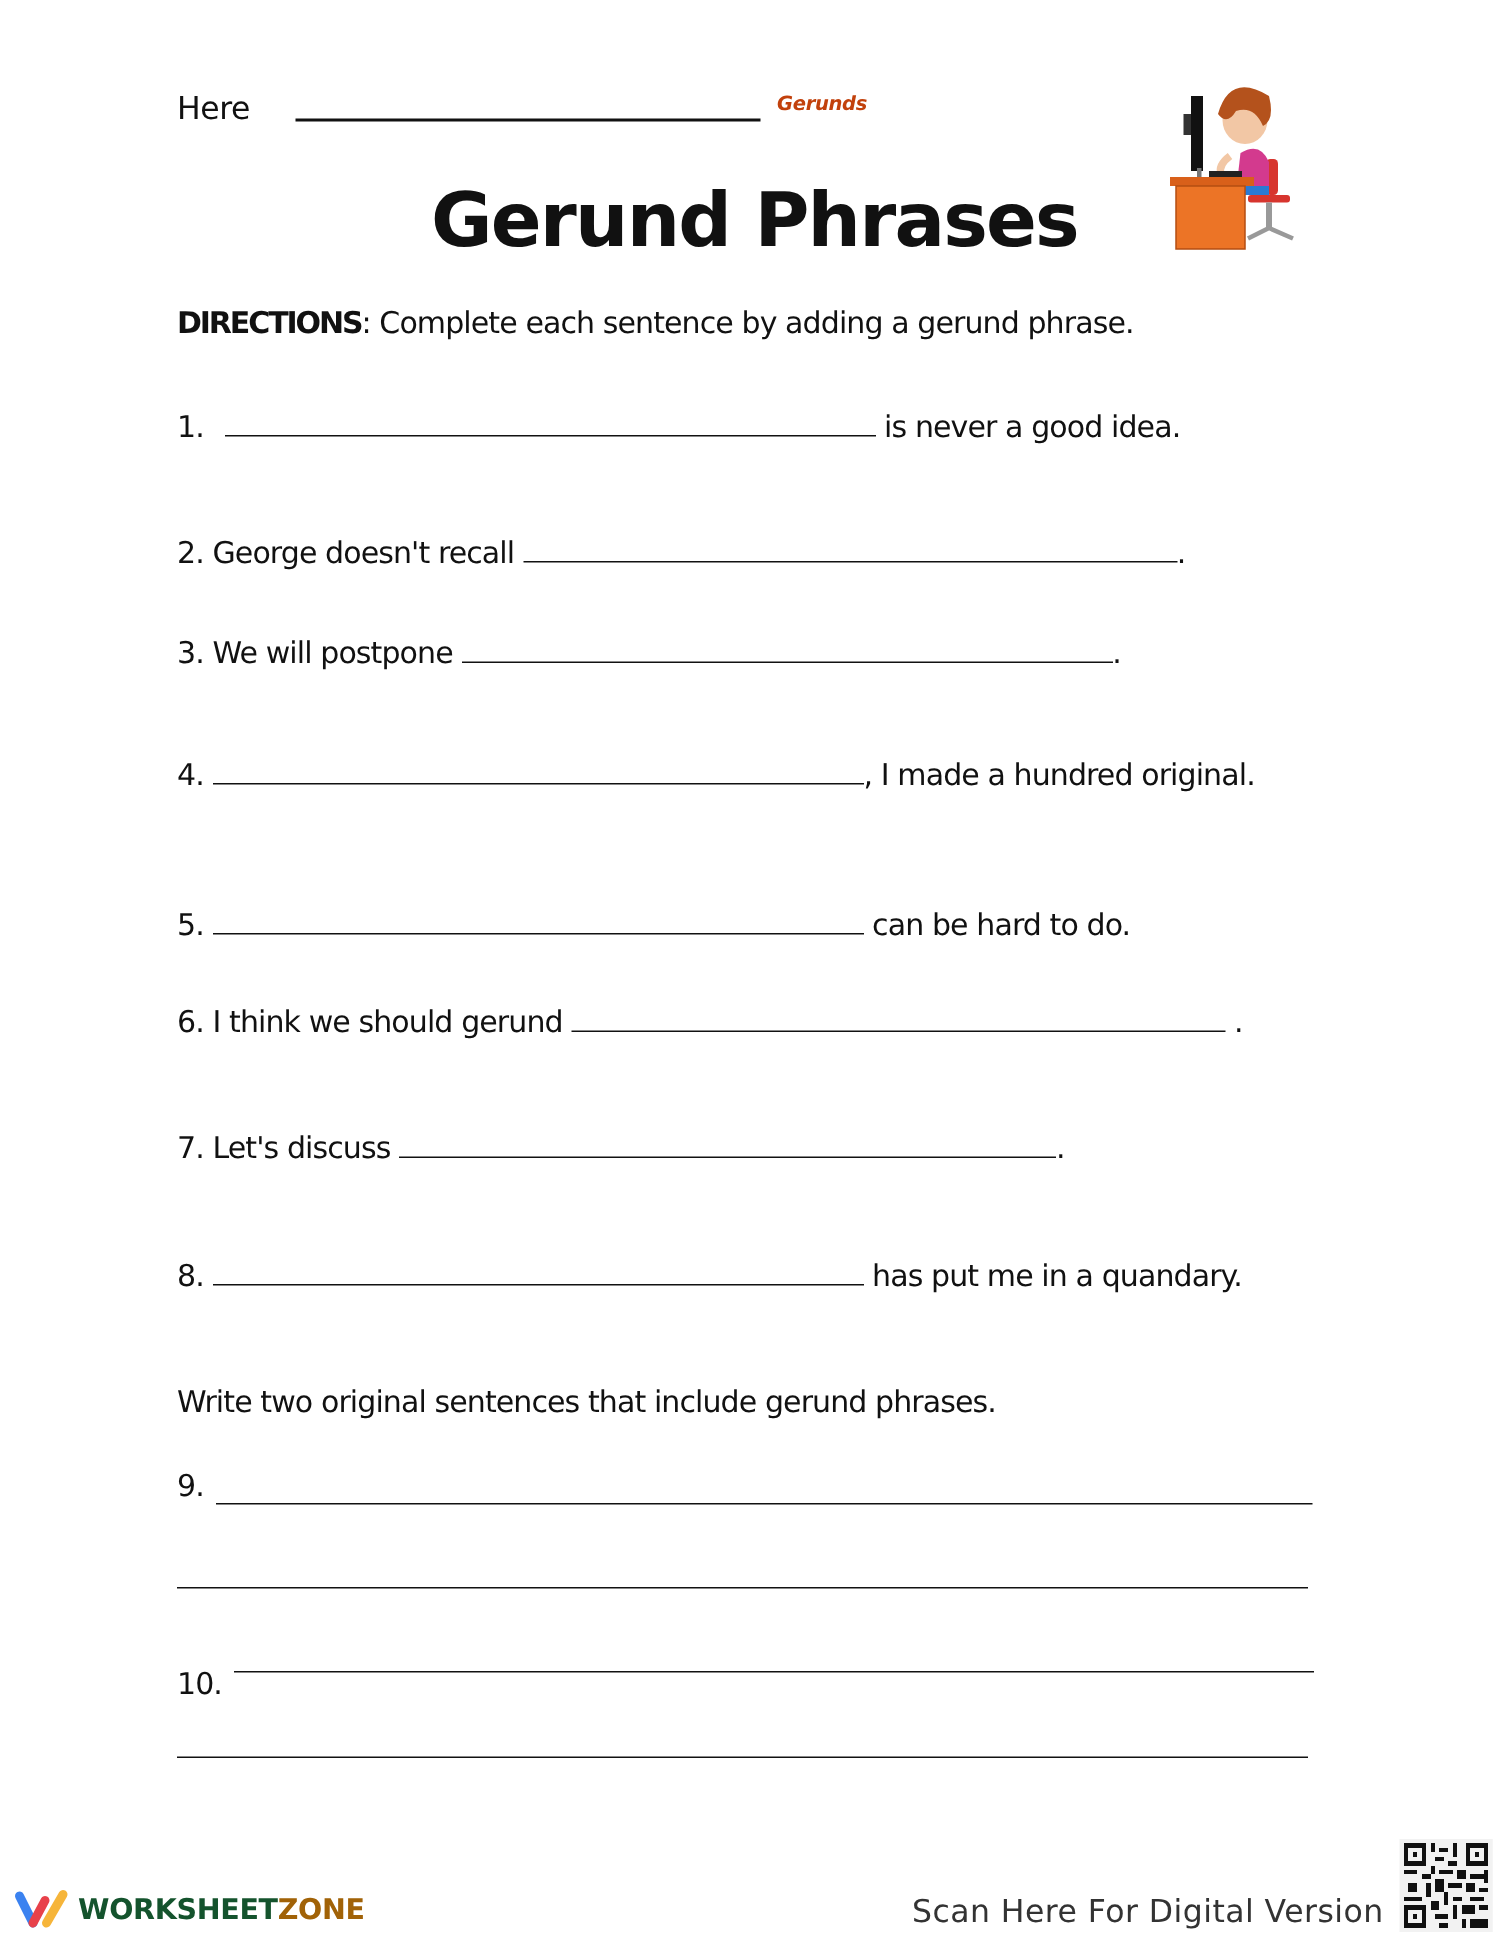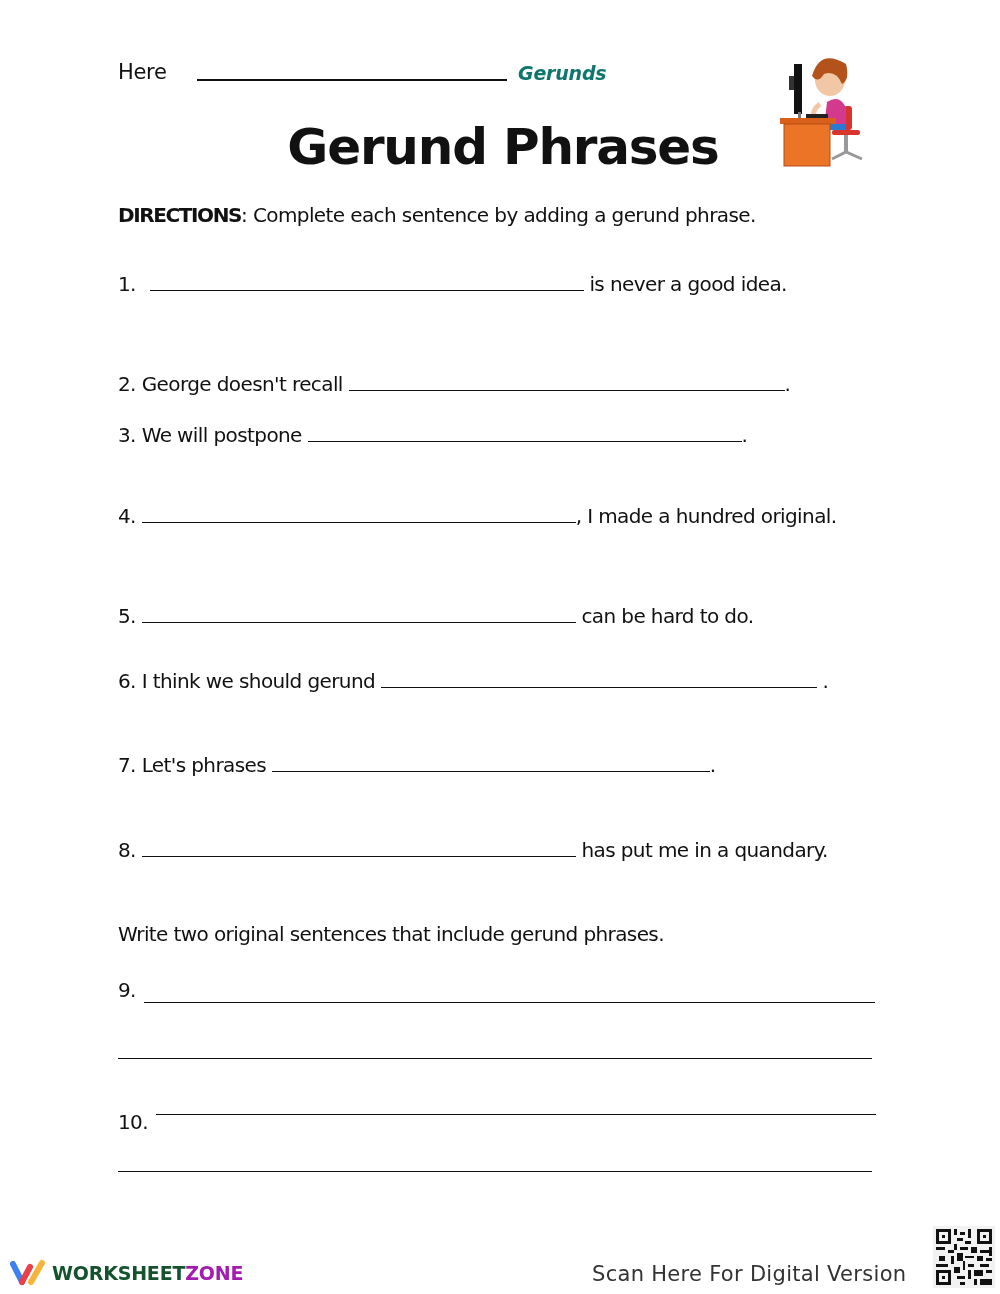--- a/index.html
+++ b/index.html
@@ -5,31 +5,31 @@
     html, body { margin: 0; padding: 0; background: #ffffff; }
     body {
       width: 1000px; height: 1294px; position: relative; overflow: hidden;
       font-family: "DejaVu Sans", sans-serif; color: #111;
     }
     .abs { position: absolute; }
     .txt { font-size: 20px; letter-spacing: -0.6px; white-space: nowrap; }
     .blank { display: inline-block; border-bottom: 1.5px solid #111; height: 18px; vertical-align: baseline; }
     .name-row { left: 118px; top: 60px; font-size: 21px; letter-spacing: -0.3px; }
     .name-line { position: absolute; left: 197px; top: 79px; width: 310px; border-bottom: 2px solid #111; }
-    .topic { left: 518px; top: 62px; font-size: 19px; font-weight: bold; font-style: italic; color: #0f766e; letter-spacing: -0.2px; }
+    .topic { left: 518px; top: 62px; font-size: 13px; font-weight: bold; font-style: italic; color: #c2410c; letter-spacing: -0.2px; }
     .title { left: 0; width: 1006px; top: 118px; text-align: center; font-size: 50px; font-weight: bold; letter-spacing: -1.2px; }
     .directions { left: 118px; top: 203px; }
     .directions b { font-weight: bold; letter-spacing: -1.4px; }
     .q { left: 118px; }
     .line-full { position: absolute; border-bottom: 1.5px solid #111; }
     .footer-logo { left: 8px; top: 1258px; display: flex; align-items: center; gap: 4px; }
     .logo-text { font-size: 19px; font-weight: bold; letter-spacing: -0.2px; }
     .logo-text .w { color: #14532d; }
-    .logo-text .z { color: #a21caf; margin-top: 12px; }
-    .scan { left: 592px; top: 1262px; font-size: 21px; color: #333; letter-spacing: 0.3px; white-space: nowrap; }
+    .logo-text .z { color: #a16207; margin-top: 12px; }
+    .scan { left: 608px; top: 1262px; font-size: 21px; color: #333; letter-spacing: 0.3px; white-space: nowrap; }
     .qr { left: 933px; top: 1226px; width: 62px; height: 62px; background: #f2f2f2; }
     .clip { left: 772px; top: 34px; width: 110px; height: 140px; }
   </style>
 </head>
 <body>
 
 <div class="abs name-row">Here</div>
 <div class="name-line"></div>
 <div class="abs topic">Gerunds</div>
 <div class="abs title">Gerund Phrases</div>
@@ -63,42 +63,42 @@
 
 <div class="abs txt directions">
   <b>DIRECTIONS</b><span>: Complete each sentence by adding a gerund phrase.</span>
 </div>
 
 <div class="abs txt q" style="top:272px;">
   <span>1.</span>
   <span class="blank" style="width:434px; margin-left:8px;"></span><span> is never a good idea.</span>
 </div>
 
-<div class="abs txt q" style="top:372px;text-align:right;">
+<div class="abs txt q" style="top:356px;text-align:right;">
   <span>2.</span><span> George doesn't recall </span><span class="blank" style="width:436px;"></span><span>.</span>
 </div>
 
 <div class="abs txt q" style="top:423px;">
   <span>3.</span><span> We will postpone </span><span class="blank" style="width:434px;"></span><span>.</span>
 </div>
 
 <div class="abs txt q" style="top:504px;">
   <span>4.</span><span> </span><span class="blank" style="width:434px;"></span><span>, I made a hundred original.</span>
 </div>
 
 <div class="abs txt q" style="top:604px;">
   <span>5.</span><span> </span><span class="blank" style="width:434px;"></span><span> can be hard to do.</span>
 </div>
 
 <div class="abs txt q" style="top:669px;">
   <span>6.</span><span> I think we should gerund </span><span class="blank" style="width:436px;"></span><span> .</span>
 </div>
 
 <div class="abs txt q" style="top:753px;">
-  <span>7.</span><span> Let's phrases </span><span class="blank" style="width:438px;"></span><span>.</span>
+  <span>7.</span><span> Let's discuss </span><span class="blank" style="width:438px;"></span><span>.</span>
 </div>
 
 <div class="abs txt q" style="top:838px;">
   <span>8.</span><span> </span><span class="blank" style="width:434px;"></span><span> has put me in a quandary.</span>
 </div>
 
 <div class="abs txt q" style="top:922px;">Write two original sentences that include gerund phrases.</div>
 
 <div class="abs txt q" style="top:978px;">9.</div>
 <div class="line-full" style="left:144px; top:1002px; width:731px;"></div>

